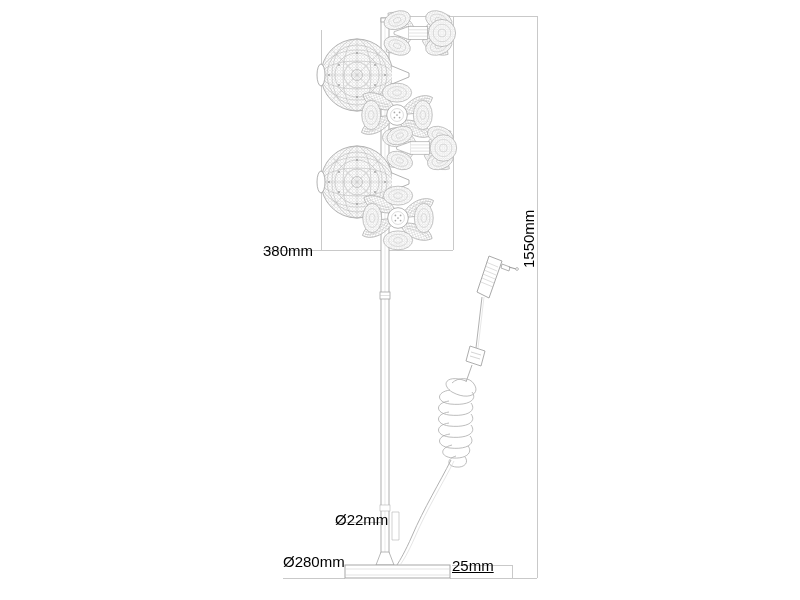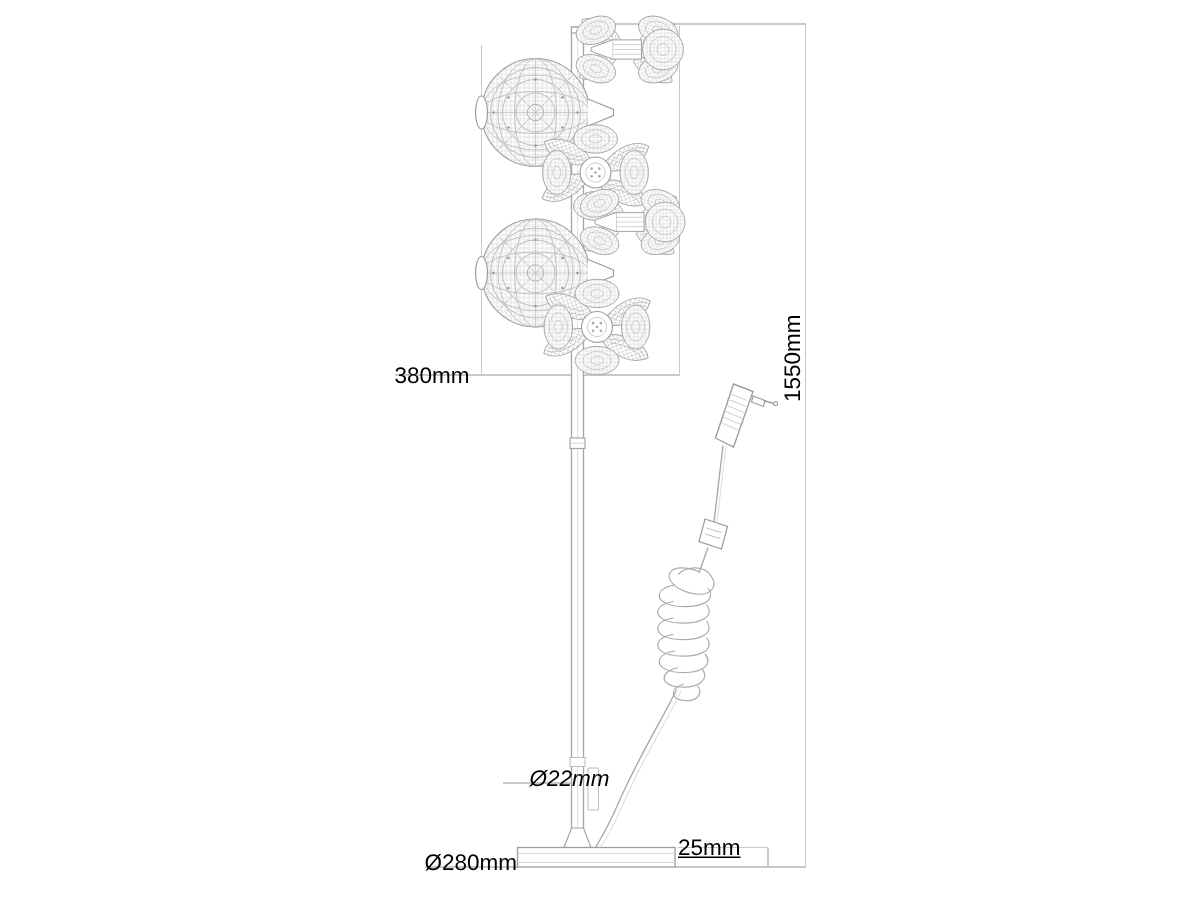--- a/index.html
+++ b/index.html
@@ -14,22 +14,22 @@
   .dim-label{
     position:absolute;
     font-family:"Liberation Sans","DejaVu Sans",sans-serif;
     font-size:15px;
     color:#000000;
     white-space:nowrap;
     letter-spacing:0px;
     line-height:1;
   }
   #label-380{left:263px;top:243px;}
-  #label-22{left:353px;top:512px;font-style:italic;}
-  #label-280{left:283px;top:568px;}
+  #label-22{left:335px;top:512px;}
+  #label-280{left:283px;top:554px;}
   #label-25{left:452px;top:558px;text-decoration:underline;}
   #label-1550{
     left:521px;top:268px;
     transform:rotate(-90deg);
     transform-origin:left top;
     
   }
 </style>
 </head>
 <body>

